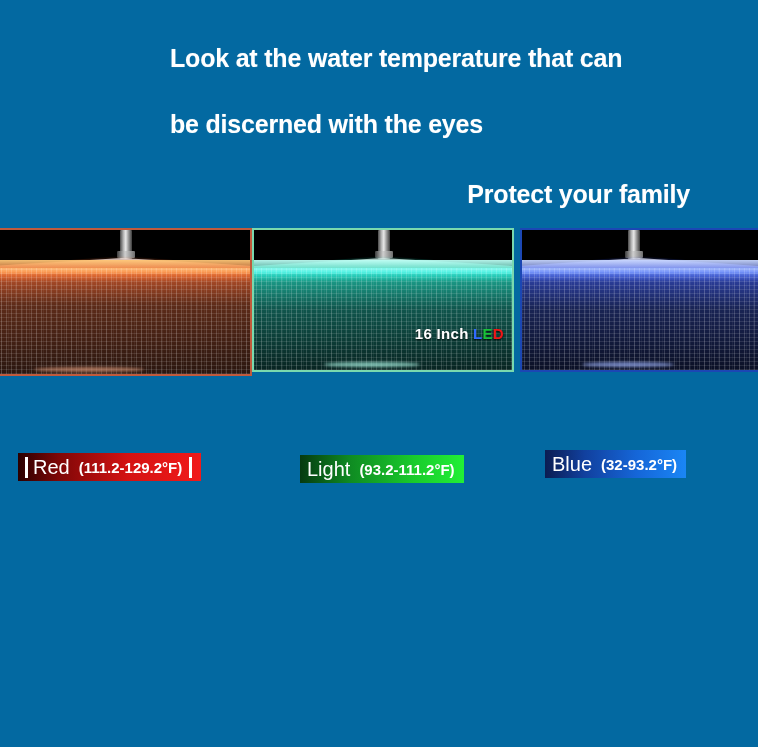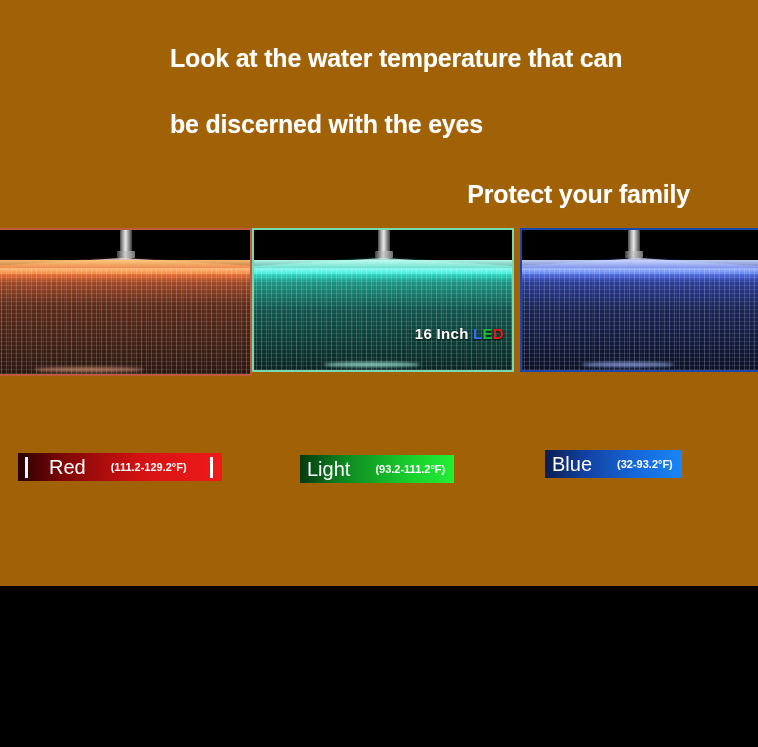--- a/index.html
+++ b/index.html
@@ -2,21 +2,21 @@
 <html><head>
 <meta charset="utf-8">
 <title>LED Shower Head Temperature Display</title>
 <style>
   * { margin:0; padding:0; box-sizing:border-box; }
   html, body {
     width:758px; height:747px;
     background:#000; overflow:hidden;
     font-family:"Liberation Sans", sans-serif;
   }
-  #stage { position:relative; width:758px; height:586px; background:#a16207;padding-left:36px; }
+  #stage { position:relative; width:758px; height:747px; background:#0369a1;padding-left:36px; }
 
   
   .copy {
     position:absolute;
     color:#fff;
     font-weight:bold;
     font-size:25px;
     letter-spacing:-0.2px;
     white-space:nowrap;
     text-shadow:0 0 1px rgba(255,255,255,0.35);
@@ -110,24 +110,24 @@
     text-shadow:0 1px 2px rgba(0,0,0,.9);
     letter-spacing:.3px;
   }
   #watermark .l { color:#2f6bff; }
   #watermark .e { color:#19c23a; }
   #watermark .d { color:#f01818; }
 
   
   .badge {
     position:absolute; display:flex; align-items:center;
-    height:28px; padding:0 9px 0 7px; white-space:nowrap;gap:16px;
+    height:28px; padding:0 9px 0 7px; white-space:nowrap;
   }
   .badge .nm { color:#fff; font-size:20px; font-weight:normal; }
-  .badge .rg { color:#fff; font-size:11px; font-weight:bold; margin-left:9px; }
+  .badge .rg { color:#fff; font-size:15px; font-weight:bold; margin-left:9px; }
   .badge .cap {
     display:inline-block; width:3px; height:21px; background:#fff; margin-right:5px;
   }
   .badge .cap-end {
     display:inline-block; width:3px; height:21px; background:#fff; margin-left:7px;
   }
   #badge-red   { left:18px;  top:453px; background:linear-gradient(90deg,#2a0000 0%,#7e0707 22%,#d41212 60%,#f11a1a 100%); }
   #badge-green { left:300px; top:455px; background:linear-gradient(90deg,#063a10 0%,#0f8a22 30%,#19cc2c 70%,#22ef36 100%); }
   #badge-blue  { left:545px; top:450px; background:linear-gradient(90deg,#0b1d52 0%,#11409e 28%,#1566d8 65%,#1a86f5 100%); }
 </style>

